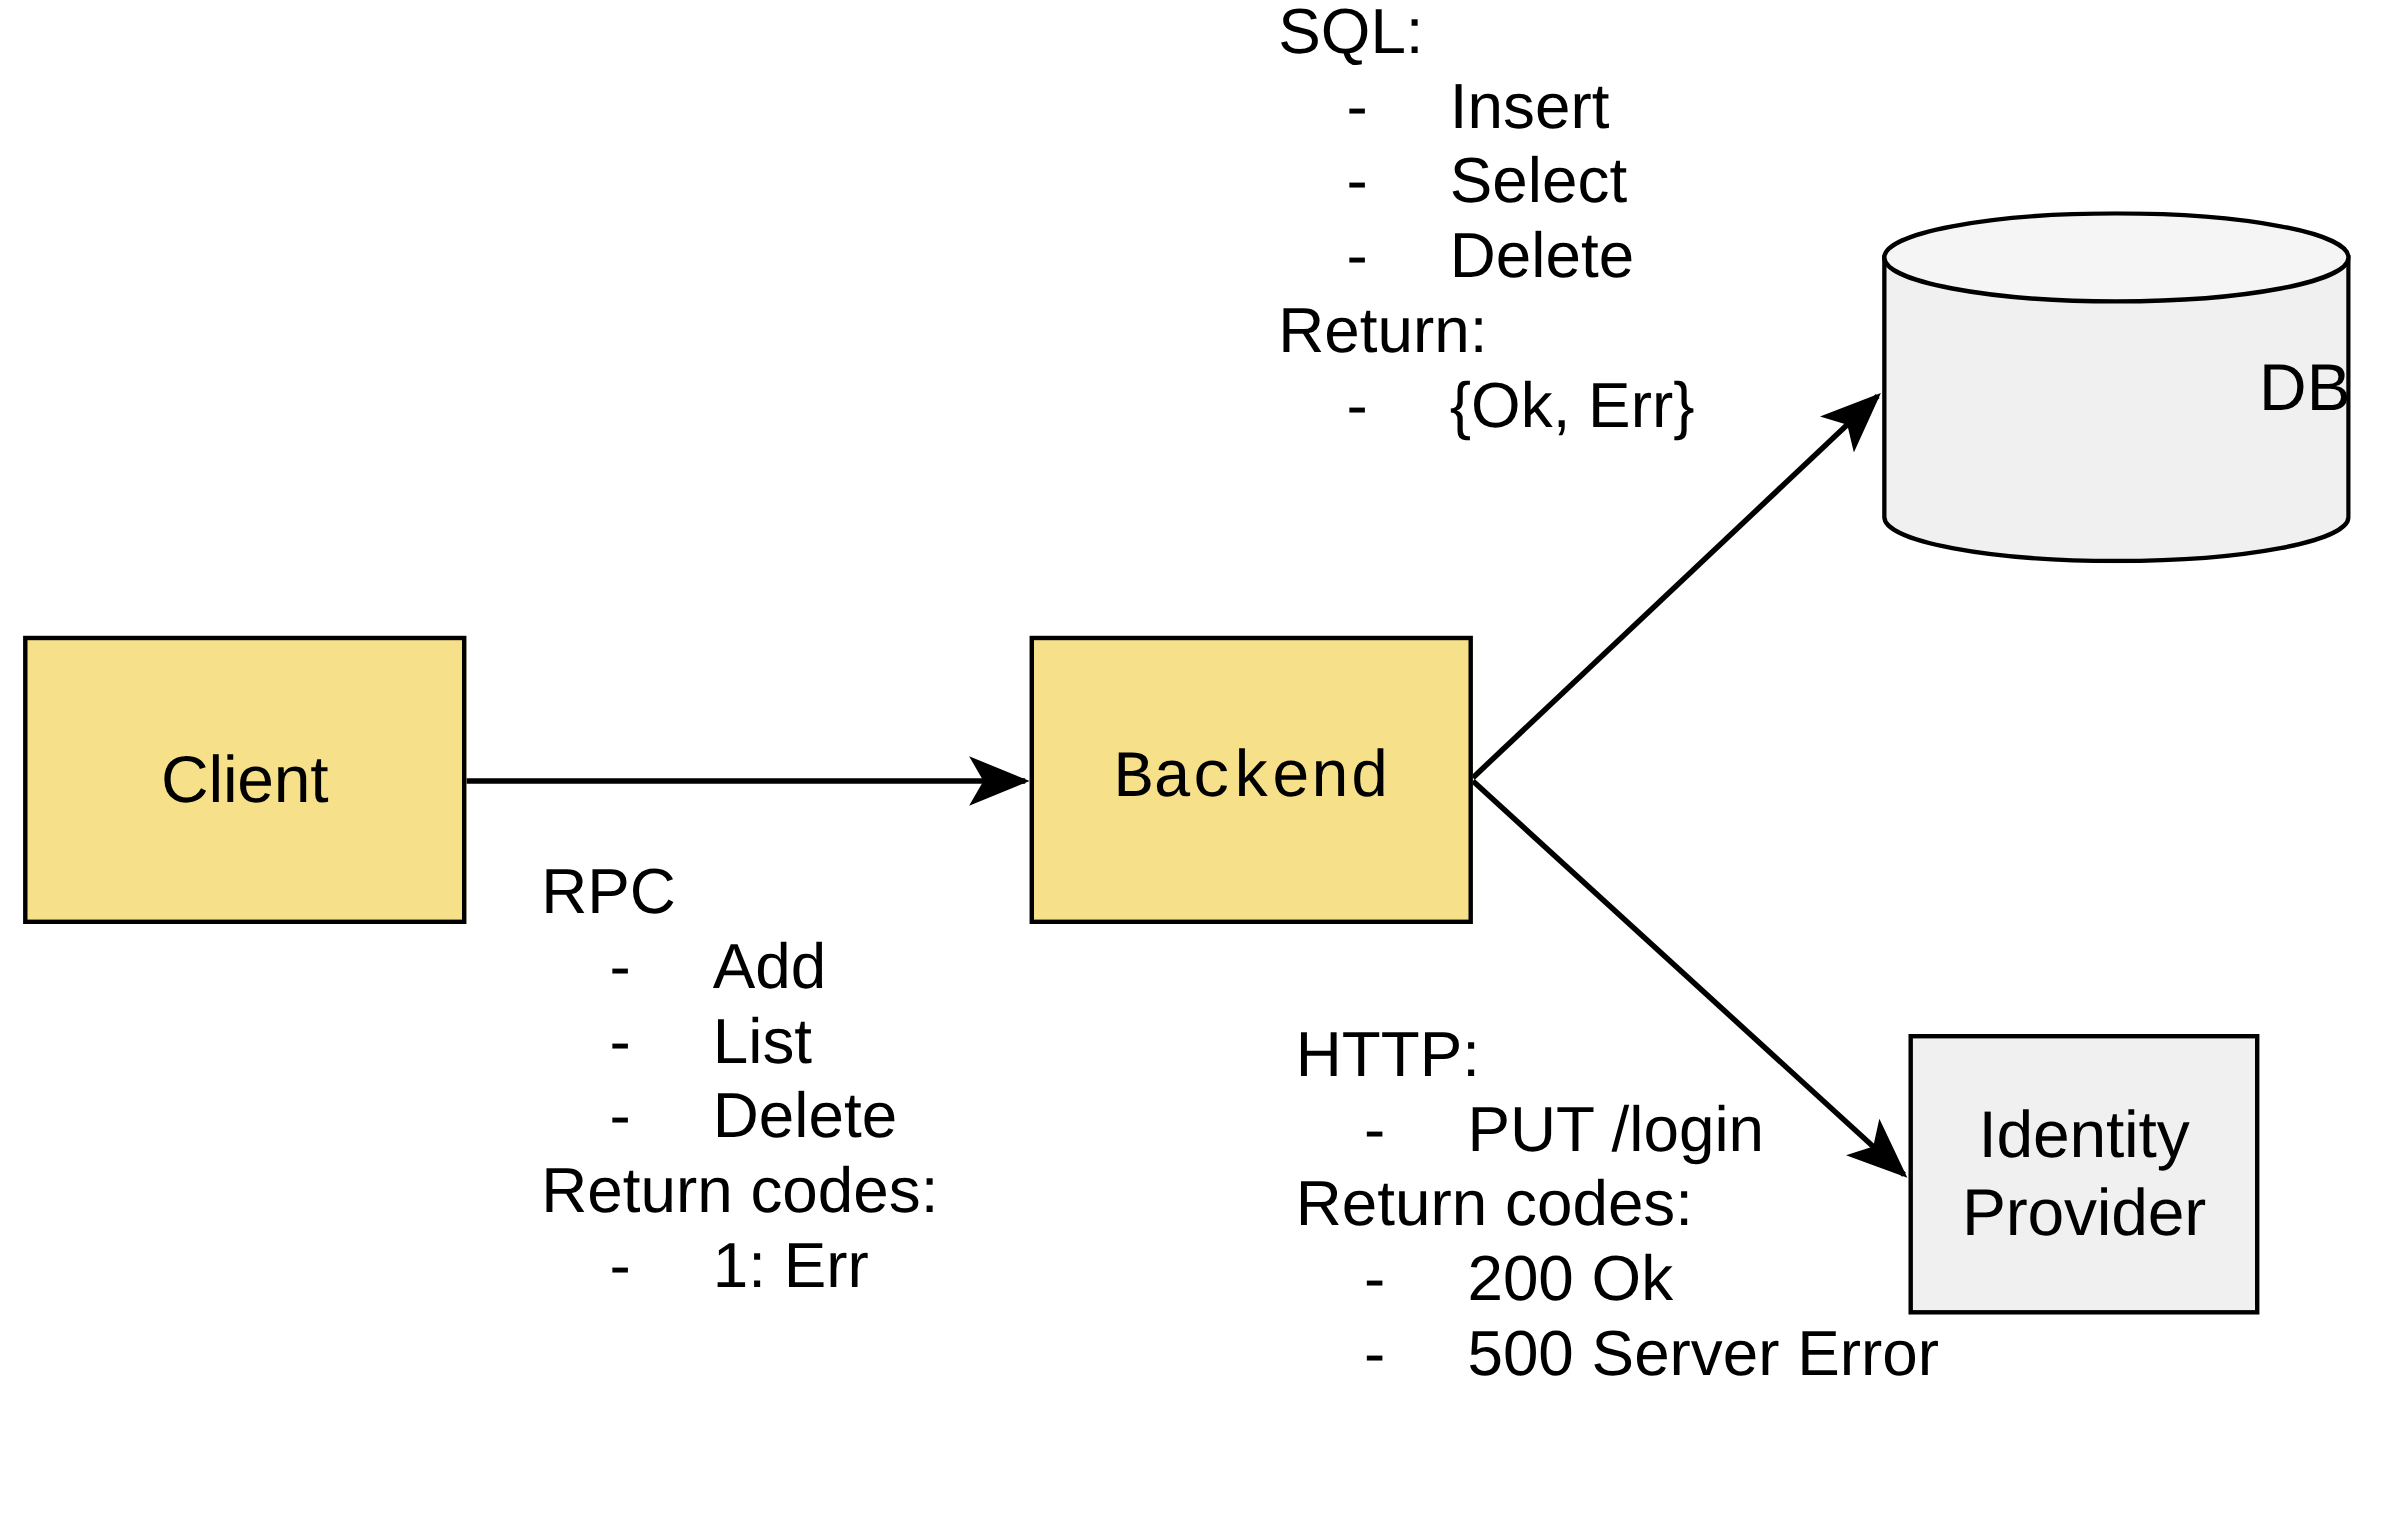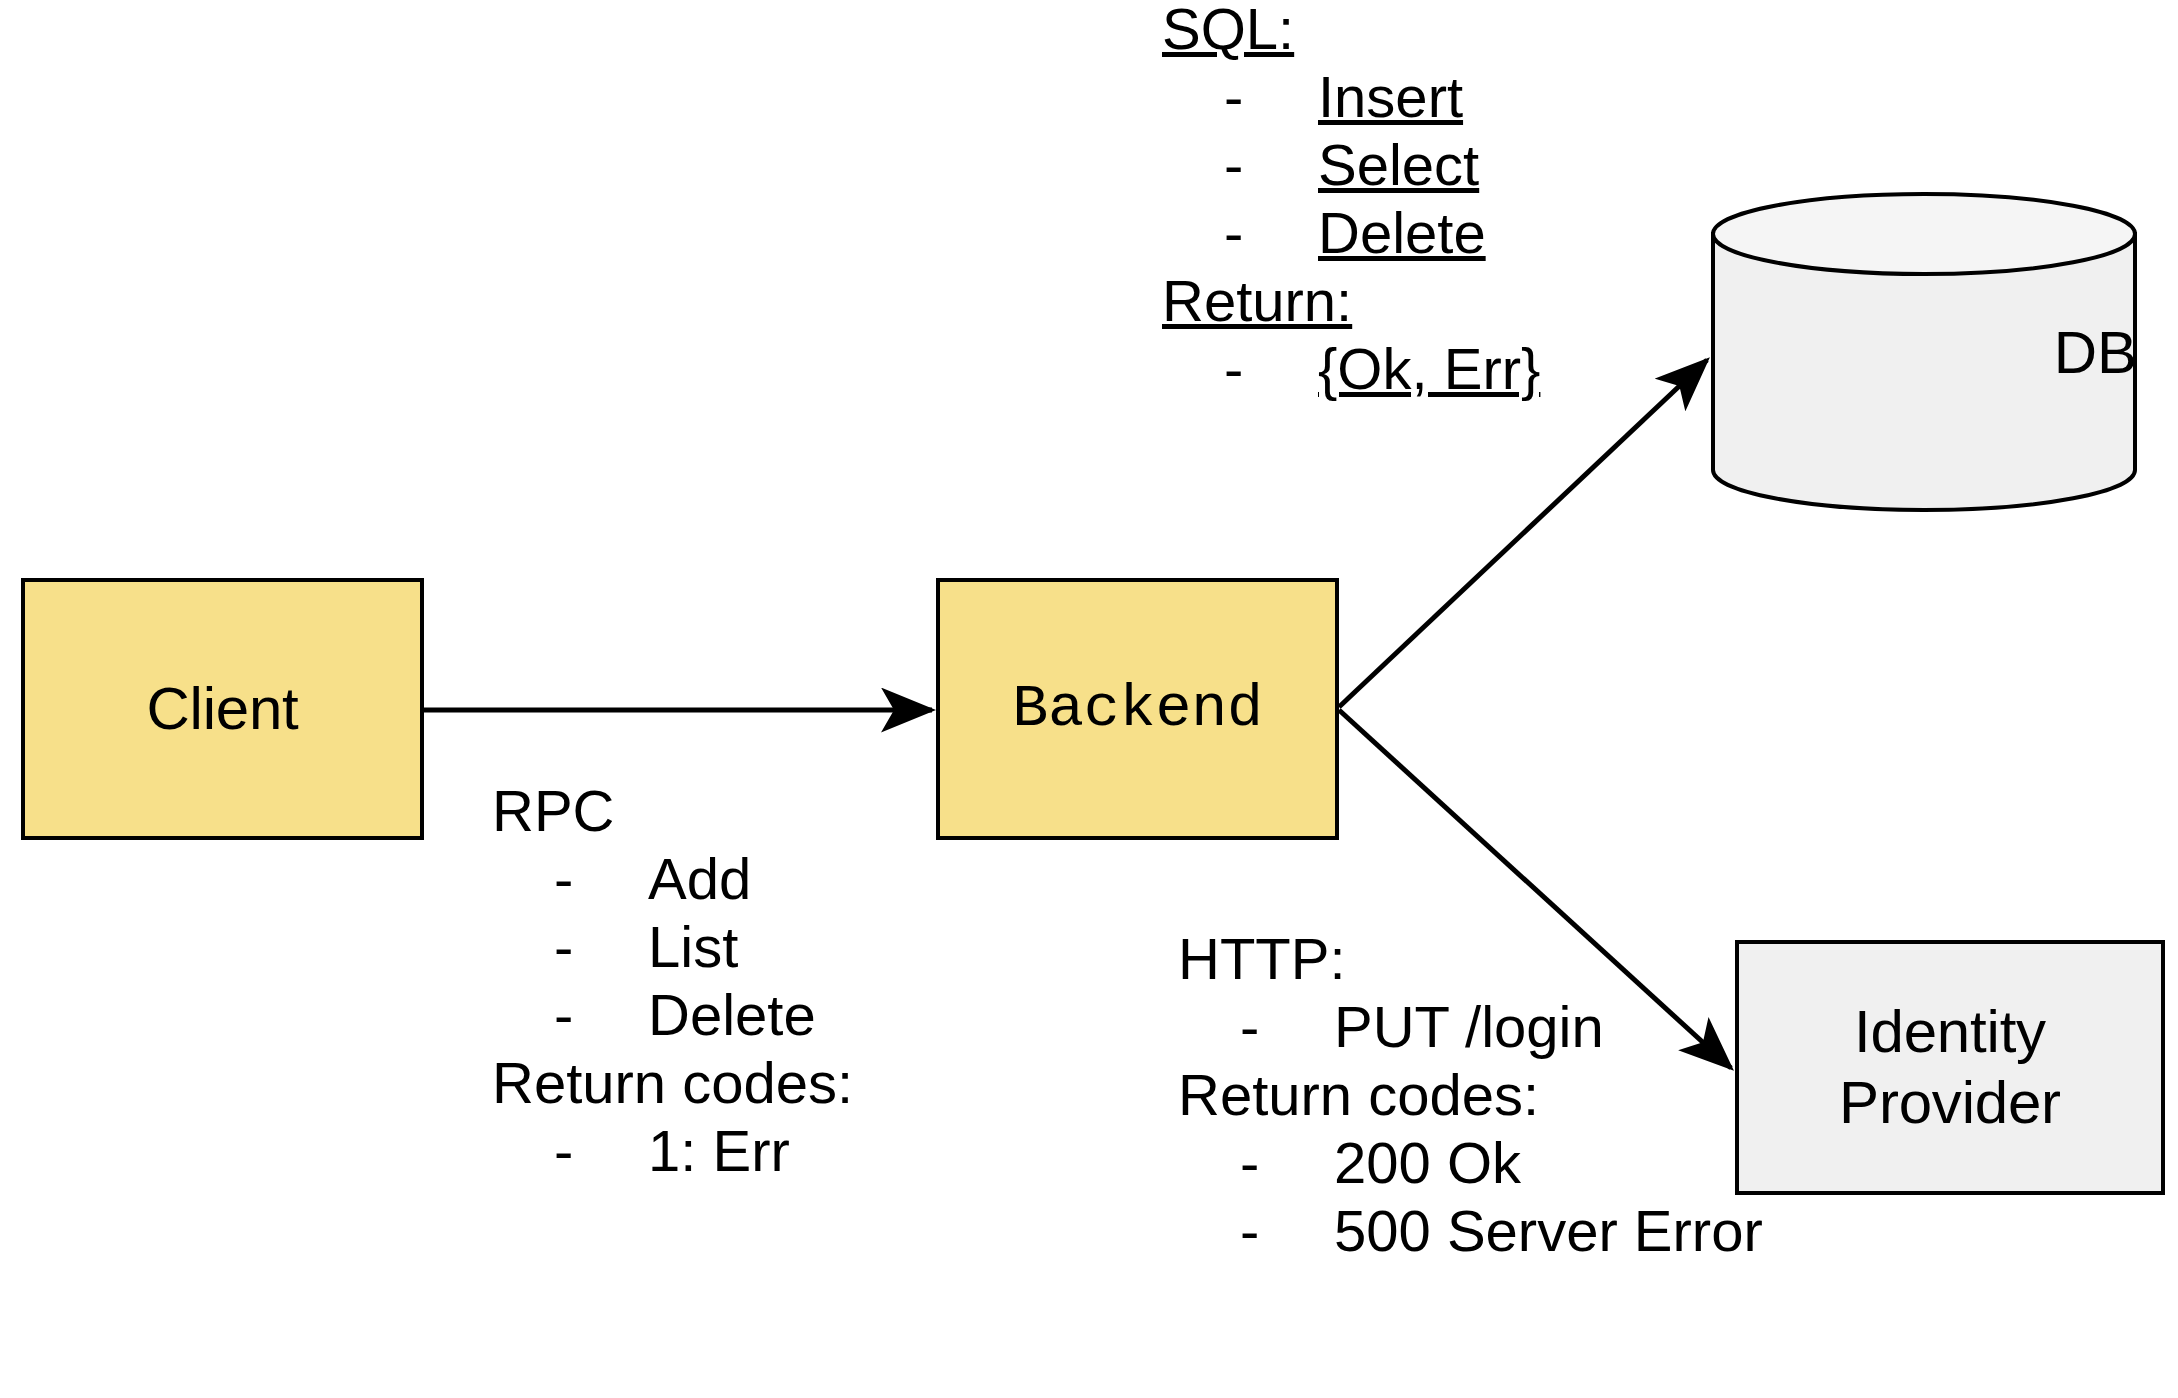--- a/index.html
+++ b/index.html
@@ -47,21 +47,21 @@
     left: 936px;
     top: 578px;
     width: 403px;
     height: 262px;
     background: #f7e08a;
     font-family: Liberation Mono, monospace;
   }
   #idp-node {
     left: 1735px;
     top: 940px;
-    width: 430px;
+    width: 319px;
     height: 255px;
     background: #f0f0f0;
   }
   #db-node {
     position: absolute;
     left: 1711px;
     top: 192px;
     width: 426px;
     height: 320px;
   }
@@ -92,21 +92,20 @@
     margin-bottom: 10px;
     padding-left: 62px;
   }
   .annot .dash {
     display: inline-block;
     width: 94px;
   }
   #sql-annot {
     left: 1162px;
     top: 0px;
-    text-decoration: underline;
   }
   #rpc-annot {
     left: 492px;
     top: 735px;
     margin-top: 47px;
   }
   #http-annot {
     left: 1178px;
     top: 930px;
   }

